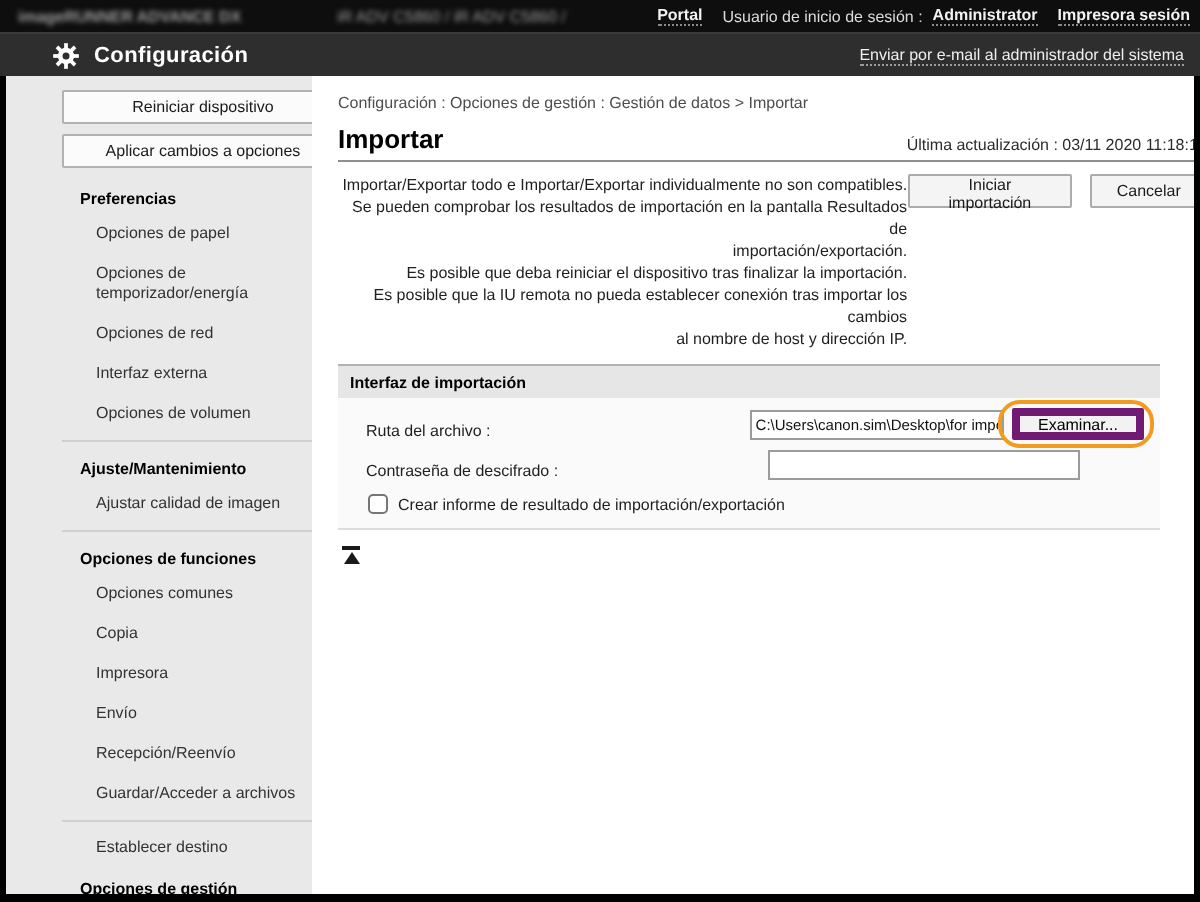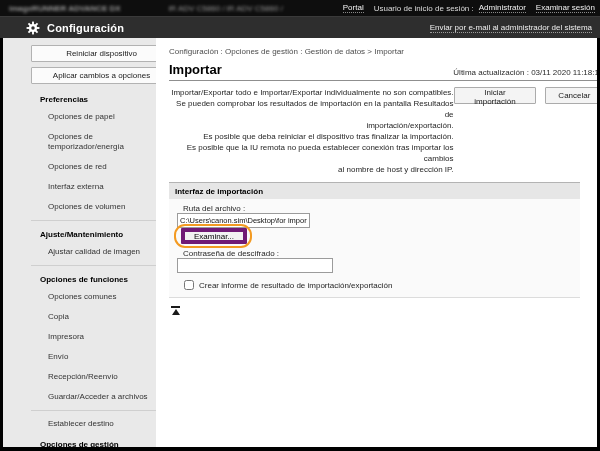--- a/index.html
+++ b/index.html
@@ -16,21 +16,21 @@
   
   .topbar {
     height:16px; background:#0e0e0e; color:#e8e8e8;
     display:flex; align-items:center; font-size:8px;
     padding:0 5px; flex:0 0 auto; margin:0 -3px;
   }
   .topbar .blur { filter:blur(1.4px); color:#9a9a9a; white-space:nowrap; }
   .logo-blur { margin-left:4px; font-weight:bold; }
   .model-blur { margin-left:48px; }
   .topbar-right { margin-left:auto; display:flex; align-items:center; gap:10px; white-space:nowrap; }
-  .toplink { font-weight:normal; color:#f2f2f2; border-bottom:1px dotted #8a8a8a; cursor:pointer; }
+  .toplink { font-weight:bold; color:#f2f2f2; border-bottom:1px dotted #8a8a8a; cursor:pointer; }
   .login-label { color:#dcdcdc; }
   .login-group { display:flex; gap:5px; align-items:center; }
 
   
   .appbar {
     height:22px; background:#2e2e2e; color:#fff;
     display:flex; align-items:center; padding:0 8px 0 26px;
     flex:0 0 auto; border-top:1px solid #3a3a3a; margin:0 -3px;
   }
   .appbar-title { font-weight:bold; font-size:11px; margin-left:7px; letter-spacing:.2px; }
@@ -69,21 +69,21 @@
     font-size:8px; color:#1a1a1a; padding:0 12px; cursor:pointer; font-family:inherit;
   }
 
   
   .panel { width:411px; margin-top:7px; border-bottom:1px solid #dcdcdc; }
   .panel-header {
     background:#e6e6e6; border-top:1px solid #b3b3b3;
     font-weight:bold; font-size:8px; padding:4px 6px 3px 6px; color:#000;
   }
   .panel-body { background:#fafafa; padding:5px 8px 7px 8px; }
-  .form-row { display:flex; align-items:flex-start; margin-bottom:5px;flex-direction:column; }
+  .form-row { display:flex; align-items:flex-end; margin-bottom:5px; }
   .form-label { width:207px; padding-left:6px; font-size:8px; color:#1f1f1f; }
   .text-input {
     height:15px; border:1px solid #9b9b9b; background:#fff;
     font-size:7.5px; padding:0 2px; color:#111; font-family:inherit;
   }
   .file-input { width:133px; }
   .pwd-input { width:156px; }
   .browse-wrap { position:relative; margin-left:4px; }
   .browse-btn {
     height:16px; background:#f2f2f2; border:4px solid #701a75; border-radius:1px;
@@ -113,21 +113,21 @@
 
   <div class="topbar">
     <span class="blur logo-blur">imageRUNNER ADVANCE DX</span>
     <span class="blur model-blur">iR ADV C5860 / iR ADV C5860 /</span>
     <div class="topbar-right">
       <span class="toplink">Portal</span>
       <span class="login-group">
         <span class="login-label">Usuario de inicio de sesión :</span>
         <span class="toplink">Administrator</span>
       </span>
-      <span class="toplink">Examinar sesión</span>
+      <span class="toplink">Impresora sesión</span>
     </div>
   </div>
 
   <div class="appbar">
     <span style="display:inline-flex;">
       <svg width="14" height="14" viewBox="0 0 24 24">
         <g fill="#ffffff">
           <rect x="10.4" y="1" width="3.2" height="22"></rect>
           <rect x="10.4" y="1" width="3.2" height="22" transform="rotate(45 12 12)"></rect>
           <rect x="10.4" y="1" width="3.2" height="22" transform="rotate(90 12 12)"></rect>

